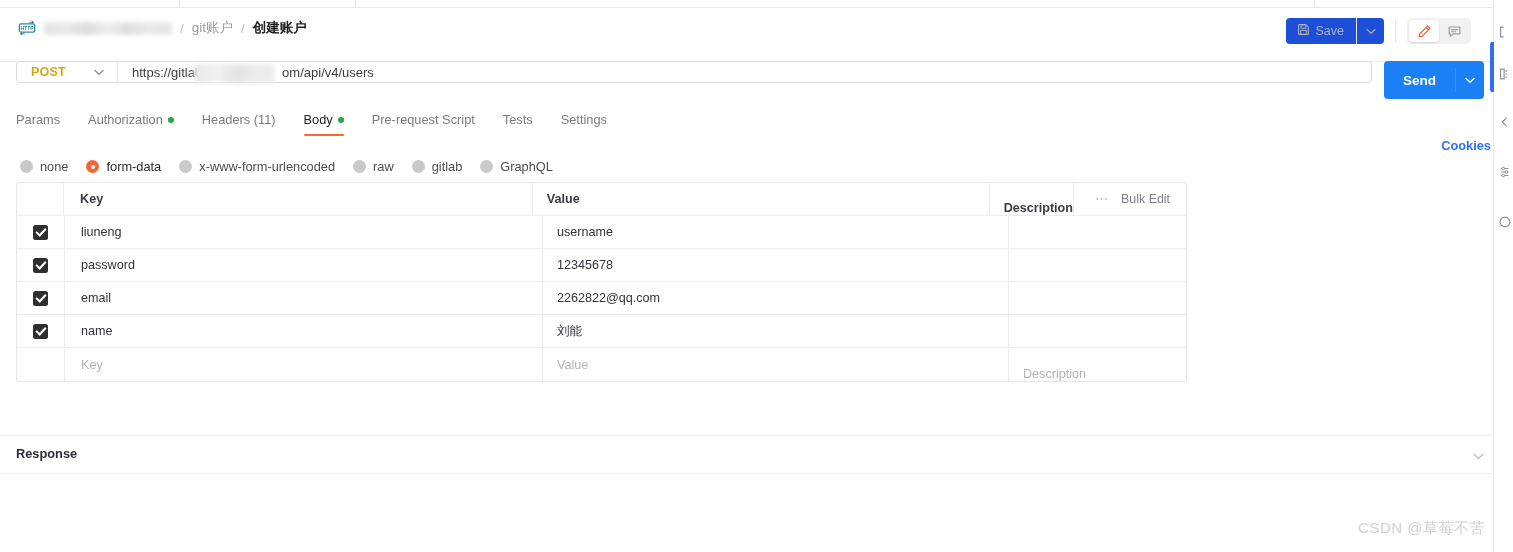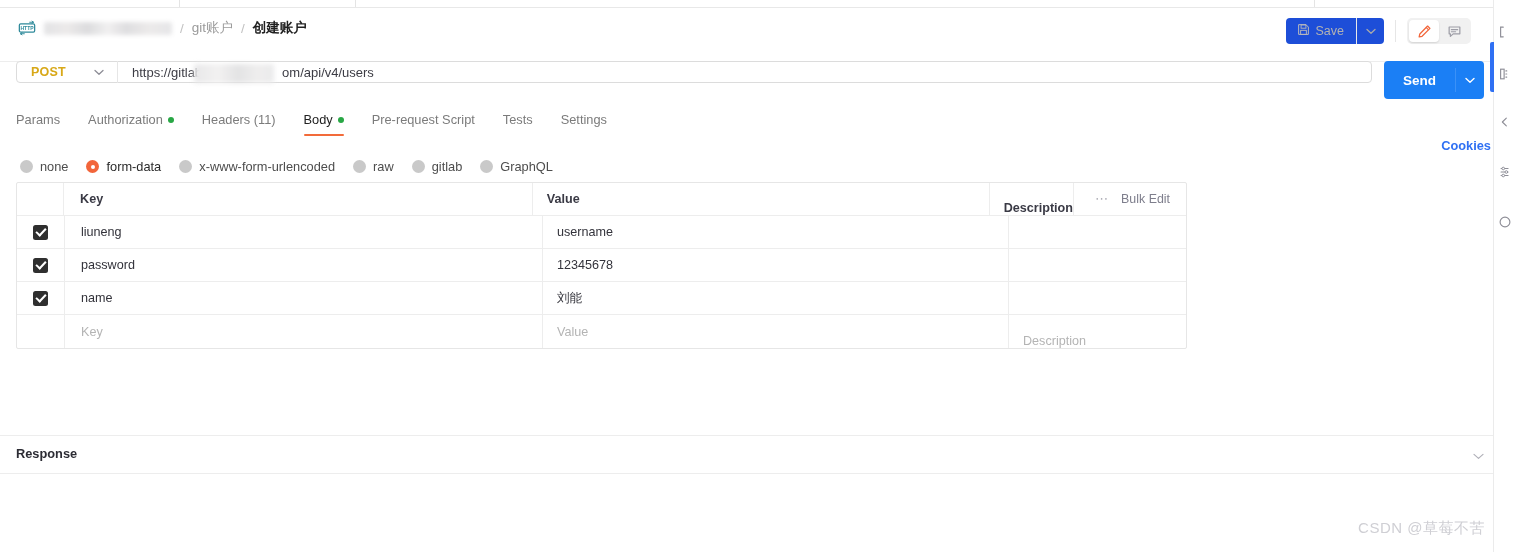--- a/index.html
+++ b/index.html
@@ -315,20 +315,32 @@
           <div class="c-val">
             <span class="celltxt">12345678</span>
           </div>
           <div class="c-desc"></div>
         </div>
         <div class="trow">
           <div class="c-chk">
             <div class="cbox"></div>
           </div>
           <div class="c-key">
+            <span class="keytxt">email</span>
+          </div>
+          <div class="c-val">
+            <span class="celltxt">2262822@qq.com</span>
+          </div>
+          <div class="c-desc"></div>
+        </div>
+        <div class="trow">
+          <div class="c-chk">
+            <div class="cbox"></div>
+          </div>
+          <div class="c-key">
             <span class="keytxt">name</span>
           </div>
           <div class="c-val">
             <span class="celltxt">刘能</span>
           </div>
           <div class="c-desc"></div>
         </div>
         <div class="trow">
           <div class="c-chk"></div>
           <div class="c-key">

